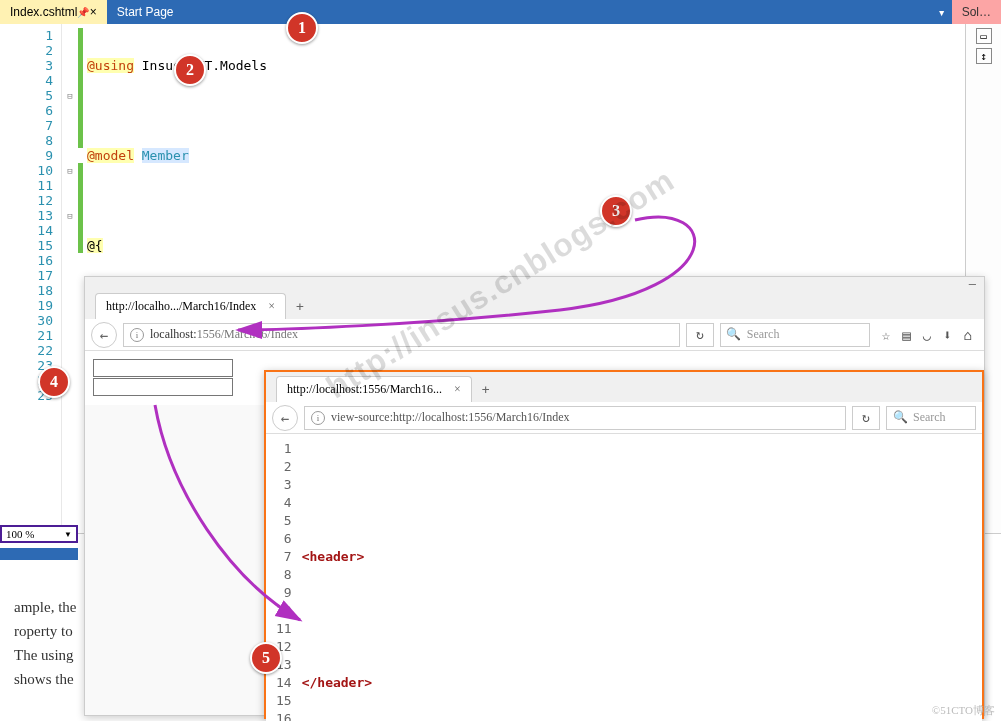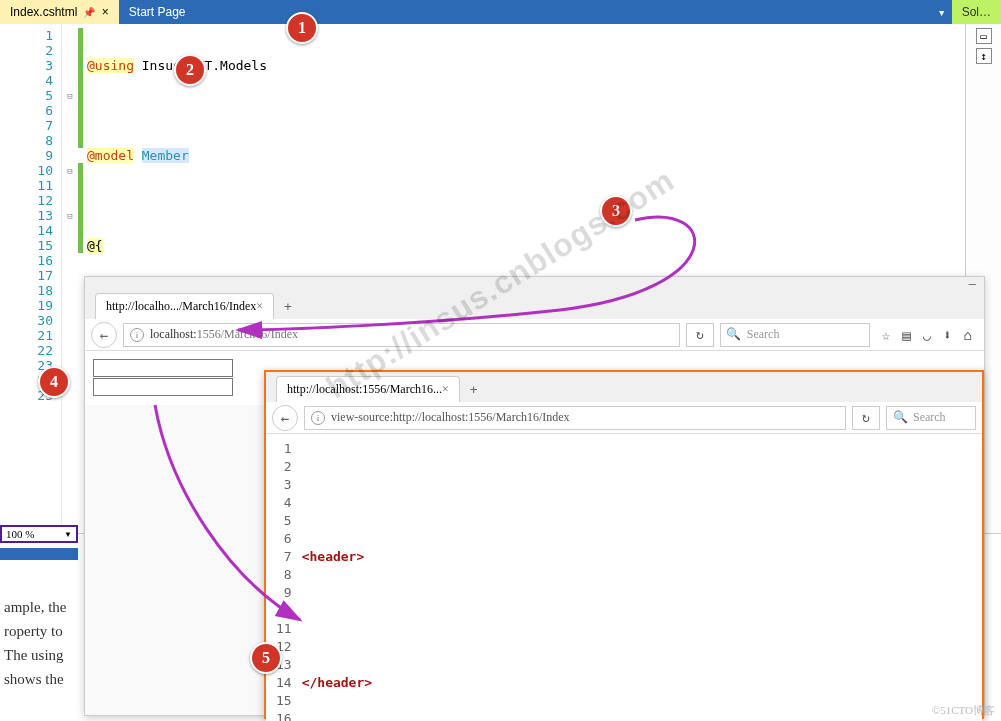--- a/index.html
+++ b/index.html
@@ -1,19 +1,19 @@
 <!DOCTYPE html>
 <html><head>
 <meta charset="utf-8">
 <style>
 * { box-sizing: border-box; margin: 0; padding: 0; }
 body { font-family: Consolas, monospace; font-size: 13px; background: #fff; width: 1001px; height: 721px; position: relative; overflow: hidden; }
 
 .tabs { background: #2d6ab4; height: 24px; display: flex; align-items: stretch; }
-.tab { padding: 4px 10px; display: flex; align-items: center; font-family: Segoe UI, sans-serif; font-size: 12px; color: #fff; gap: 6px; }
+.tab { padding: 4px 10px; display: flex; align-items: center; font-family: Segoe UI, sans-serif; font-size: 12px; color: #fff; gap: 0; }
 .tab.active { background: #fff2b3; color: #000; }
 .tab .pin { font-size: 10px; }
 .tabs-end { margin-left: auto; display: flex; align-items: center; padding: 0 6px; color: #fff; }
 
 .code-area { display: flex; height: 510px; border-bottom: 1px solid #ccc; }
 .gutter { width: 62px; background: #fff; border-right: 1px solid #e8e8e8; text-align: right; padding-right: 8px; padding-top: 4px; color: #2b91af; font-size: 13px; line-height: 15px; }
 .gl { height: 15px; }
 .fold-col { width: 16px; background: #fff; padding-top: 4px; }
 .fc { height: 15px; display: flex; align-items: center; justify-content: center; color: #808080; font-size: 9px; }
 .change-bar { width: 5px; background: #fff; padding-top: 4px; }
@@ -29,28 +29,28 @@
 .type { color: #2b91af; }
 .str { color: #a31515; }
 .dir { color: #555; }
 .hl { background: #d6e8ff; }
 
 .zoom { position: absolute; left: 0; bottom: 178px; width: 78px; height: 18px; border: 2px solid #4c1d95; background: #fff; display: flex; align-items: center; padding: 0 4px; font-size: 11px; font-family: Segoe UI; }
 .zoom .arr { margin-left: auto; font-size: 8px; }
 
 .blue-sep { position: absolute; left: 0; top: 548px; width: 78px; height: 12px; background: #2d6ab4; }
 
-.article { position: absolute; left: 0; top: 595px; width: 120px; font-family: Georgia, serif; font-size: 15px; line-height: 24px; color: #333; padding-left: 4px; }
+.article { position: absolute; left: 0; top: 595px; width: 120px; font-family: Georgia, serif; font-size: 15px; line-height: 24px; color: #333; padding-left: 14px; }
 
 .badge { position: absolute; width: 32px; height: 32px; border-radius: 50%; background: #d13528; color: #fff; display: flex; align-items: center; justify-content: center; font-family: Segoe UI; font-size: 16px; font-weight: bold; border: 2px solid #fff; box-shadow: 0 1px 3px rgba(0,0,0,0.4); }
 
 .browser1 { position: absolute; left: 84px; top: 276px; width: 901px; height: 440px; background: #f9f9f9; border: 1px solid #ccc; box-shadow: 0 2px 8px rgba(0,0,0,0.2); }
 .b1-win { height: 14px; background: #f0f0f0; display: flex; justify-content: flex-end; align-items: center; gap: 10px; padding: 0 8px; font-size: 12px; color: #666; }
 .b1-tabs { height: 28px; background: #f0f0f0; display: flex; align-items: flex-end; padding-left: 10px; }
-.b1-tab { background: #fff; border: 1px solid #ccc; border-bottom: none; border-radius: 4px 4px 0 0; padding: 5px 10px; font-size: 12px; font-family: Segoe UI; display: flex; align-items: center; gap: 0; }
+.b1-tab { background: #fff; border: 1px solid #ccc; border-bottom: none; border-radius: 4px 4px 0 0; padding: 5px 10px; font-size: 12px; font-family: Segoe UI; display: flex; align-items: center; gap: 12px; }
 .b1-tab .x { color: #666; }
 .b1-newtab { padding: 5px 10px; color: #666; }
 .b1-toolbar { height: 32px; background: #fff; border-bottom: 1px solid #ddd; display: flex; align-items: center; padding: 0 6px; gap: 6px; }
 .nav-btn { width: 26px; height: 26px; border: 1px solid #ccc; border-radius: 50%; display: flex; align-items: center; justify-content: center; color: #666; font-size: 14px; }
 .url-bar { flex: 1; height: 24px; border: 1px solid #ccc; display: flex; align-items: center; padding: 0 6px; font-size: 12px; font-family: Segoe UI; color: #777; }
 .url-bar .info { width: 14px; height: 14px; border: 1px solid #999; border-radius: 50%; display: flex; align-items: center; justify-content: center; font-size: 9px; margin-right: 6px; }
 .reload { width: 28px; height: 24px; border:1px solid #ccc; display:flex; align-items:center; justify-content:center; font-size:13px; color:#555; }
 .search-bar { width: 150px; height: 24px; border: 1px solid #ccc; display: flex; align-items: center; padding: 0 6px; font-size: 12px; color: #999; gap: 5px; font-family: Segoe UI; }
 .tb-icons { display: flex; gap: 12px; padding: 0 6px; color: #555; font-size: 14px; }
 .b1-body { background: #fff; padding: 8px; }
@@ -75,21 +75,21 @@
 <div class="tabs">
   <div class="tab active">
     <span>Index.cshtml</span>
     <span class="pin">📌</span>
     <span>×</span>
   </div>
   <div class="tab">
     <span>Start Page</span>
   </div>
   <div class="tabs-end">▾</div>
-  <div class="tab" style="background:#bef264;color:#333">
+  <div class="tab" style="background:#fca5a5;color:#333">
       <span>Sol…</span>
     </div>
 </div>
 
 <div class="code-area">
   <div class="gutter">
     <div class="gl">1</div>
       <div class="gl">2</div>
       <div class="gl">3</div>
       <div class="gl">4</div>

